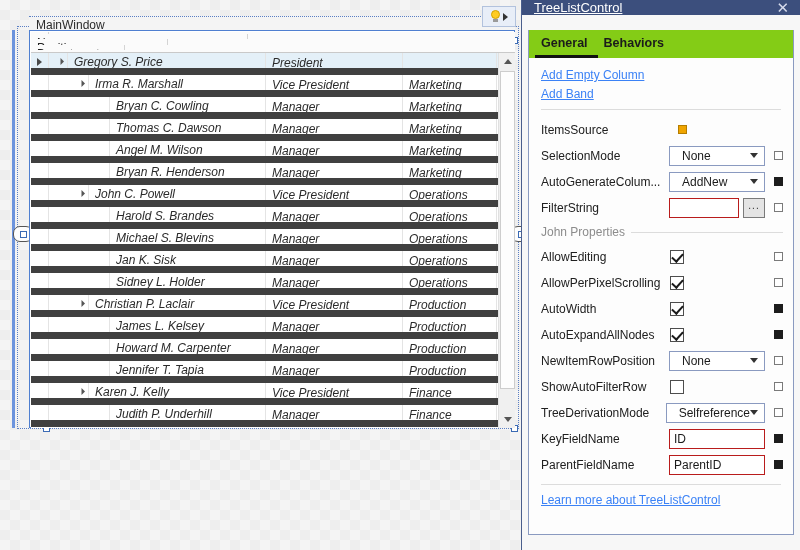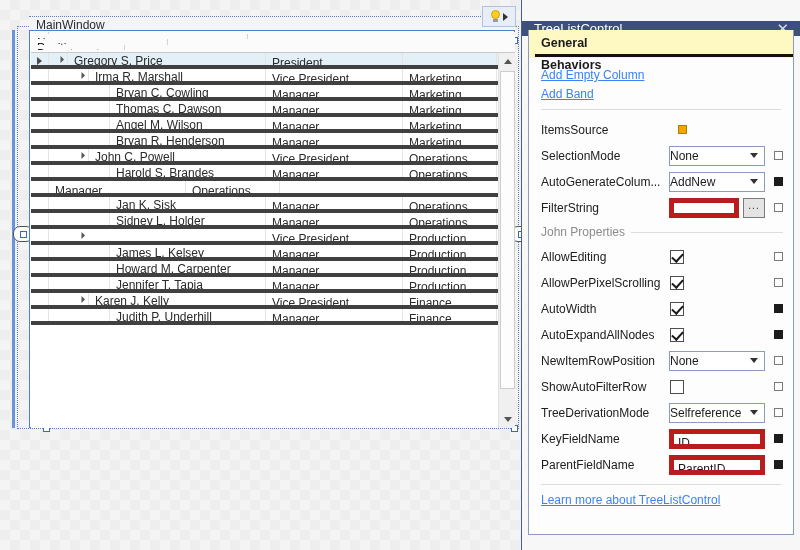--- a/index.html
+++ b/index.html
@@ -120,24 +120,25 @@
   }
   .col-ind { width: 18px; padding-left: 0 !important; }
   .col-name { width: 217px; }
   .col-pos  { width: 137px; }
   .col-dep  { width: 94px; }
   .col-pad  { width: 17px; border-right: none !important; }
 
   .tl-body { position: relative; height: 375px; overflow: hidden; }
   .tl-row {
     display: flex;
-    height: 16px;
-    border-bottom: 4px solid #404040;
+    height: 22px;
+    border-bottom: 7px solid #404040;
     box-sizing: border-box;
     background: #ffffff;
+    font-style: italic;
   }
   .tl-row.sel { background: #e4f0f8; }
   .tl-row .cell {
     border-right: 1px solid #e4e4e4;
     padding: 3px 0 0 6px;
     font-size: 12px;
     color: #2b2b2b;
     box-sizing: border-box;
     overflow: hidden;
     white-space: nowrap;
@@ -234,21 +235,20 @@
     background: #f7f7f7;
     border-left: 1px solid #4a5e8c;
     box-sizing: border-box;
   }
   .panel-title {
     height: 15px;
     background: #3c4f7d;
     display: flex; align-items: center;
     padding: 0 8px 0 12px;
     box-sizing: border-box;
-    margin-top: 21px;
   }
   .panel-title-text {
     flex: 1 1 auto;
     color: #ffffff;
     font-size: 13px;
     text-decoration: underline;
   }
   .panel-close {
     color: #d7dced;
     font-size: 15px;
@@ -265,22 +265,21 @@
     border: 1px solid #8a9ac0;
     border-top: none;
     box-sizing: border-box;
   }
 
   .tabs {
     display: flex;
     height: 28px;
     padding: 5px 0 0 6px;
     box-sizing: border-box;
-    background: #fef9c3;
-    flex-direction: column;
+    background: #84cc16;
   }
   .tab {
     font-size: 12.5px;
     font-weight: bold;
     color: #1b1b1b;
     padding: 1px 10px 4px 6px;
     border-bottom: 3px solid transparent;
     box-sizing: border-box;
   }
   .tab.active { border-bottom-color: #111111; }
@@ -312,37 +311,37 @@
     color: #202020;
     white-space: nowrap;
     overflow: hidden;
   }
   .pfield { flex: 1 1 auto; display: flex; align-items: center; }
   .ptext {
     flex: 1 1 auto;
     height: 20px;
     line-height: 19px;
     background: #ffffff;
-    border: 5px solid #b91c1c;
+    border: 1px solid #b91c1c;
     box-sizing: border-box;
     padding-left: 4px;
     font-size: 12px;
     color: #1a1a1a;
     overflow: hidden;
     white-space: nowrap;
   }
   .ptext.highlight { border: 2px solid #e7b416; }
   .pcombo {
     flex: 1 1 auto;
     height: 20px;
     background: #ffffff;
     border: 1px solid #8a9ac0;
     box-sizing: border-box;
     display: flex; align-items: center;
-    padding-left: 0;
+    padding-left: 12px;
     font-size: 12px;
     color: #1a1a1a;
   }
   .pcombo span.val { flex: 1 1 auto; overflow: hidden; white-space: nowrap; }
   .combo-arrow {
     width: 0; height: 0;
     border-left: 4px solid transparent;
     border-right: 4px solid transparent;
     border-top: 5px solid #333;
     margin-right: 6px;
@@ -532,20 +531,25 @@
                 <span class="indent" style="width: 46px;"></span>
                 <span class="expander"></span>
                 <span class="nametext">Harold S. Brandes</span>
               </div>
               <div class="cell posc">Manager</div>
               <div class="cell depc">Operations</div>
               <div class="cell padc"></div>
             </div>
             <div class="tl-row">
               <div class="cell indc"></div>
+              <div class="cell namec">
+                <span class="indent" style="width: 46px;"></span>
+                <span class="expander"></span>
+                <span class="nametext">Michael S. Blevins</span>
+              </div>
               <div class="cell posc">Manager</div>
               <div class="cell depc">Operations</div>
               <div class="cell padc"></div>
             </div>
             <div class="tl-row">
               <div class="cell indc"></div>
               <div class="cell namec">
                 <span class="indent" style="width: 46px;"></span>
                 <span class="expander"></span>
                 <span class="nametext">Jan K. Sisk</span>
@@ -565,20 +569,21 @@
               <div class="cell depc">Operations</div>
               <div class="cell padc"></div>
             </div>
             <div class="tl-row">
               <div class="cell indc"></div>
               <div class="cell namec">
                 <span class="indent" style="width: 25px;"></span>
                 <span class="expander">
                   <span class="exp-tri"></span>
                 </span>
+                <span class="nametext">Christian P. Laclair</span>
               </div>
               <div class="cell posc">Vice President</div>
               <div class="cell depc">Production</div>
               <div class="cell padc"></div>
             </div>
             <div class="tl-row">
               <div class="cell indc"></div>
               <div class="cell namec">
                 <span class="indent" style="width: 46px;"></span>
                 <span class="expander"></span>

